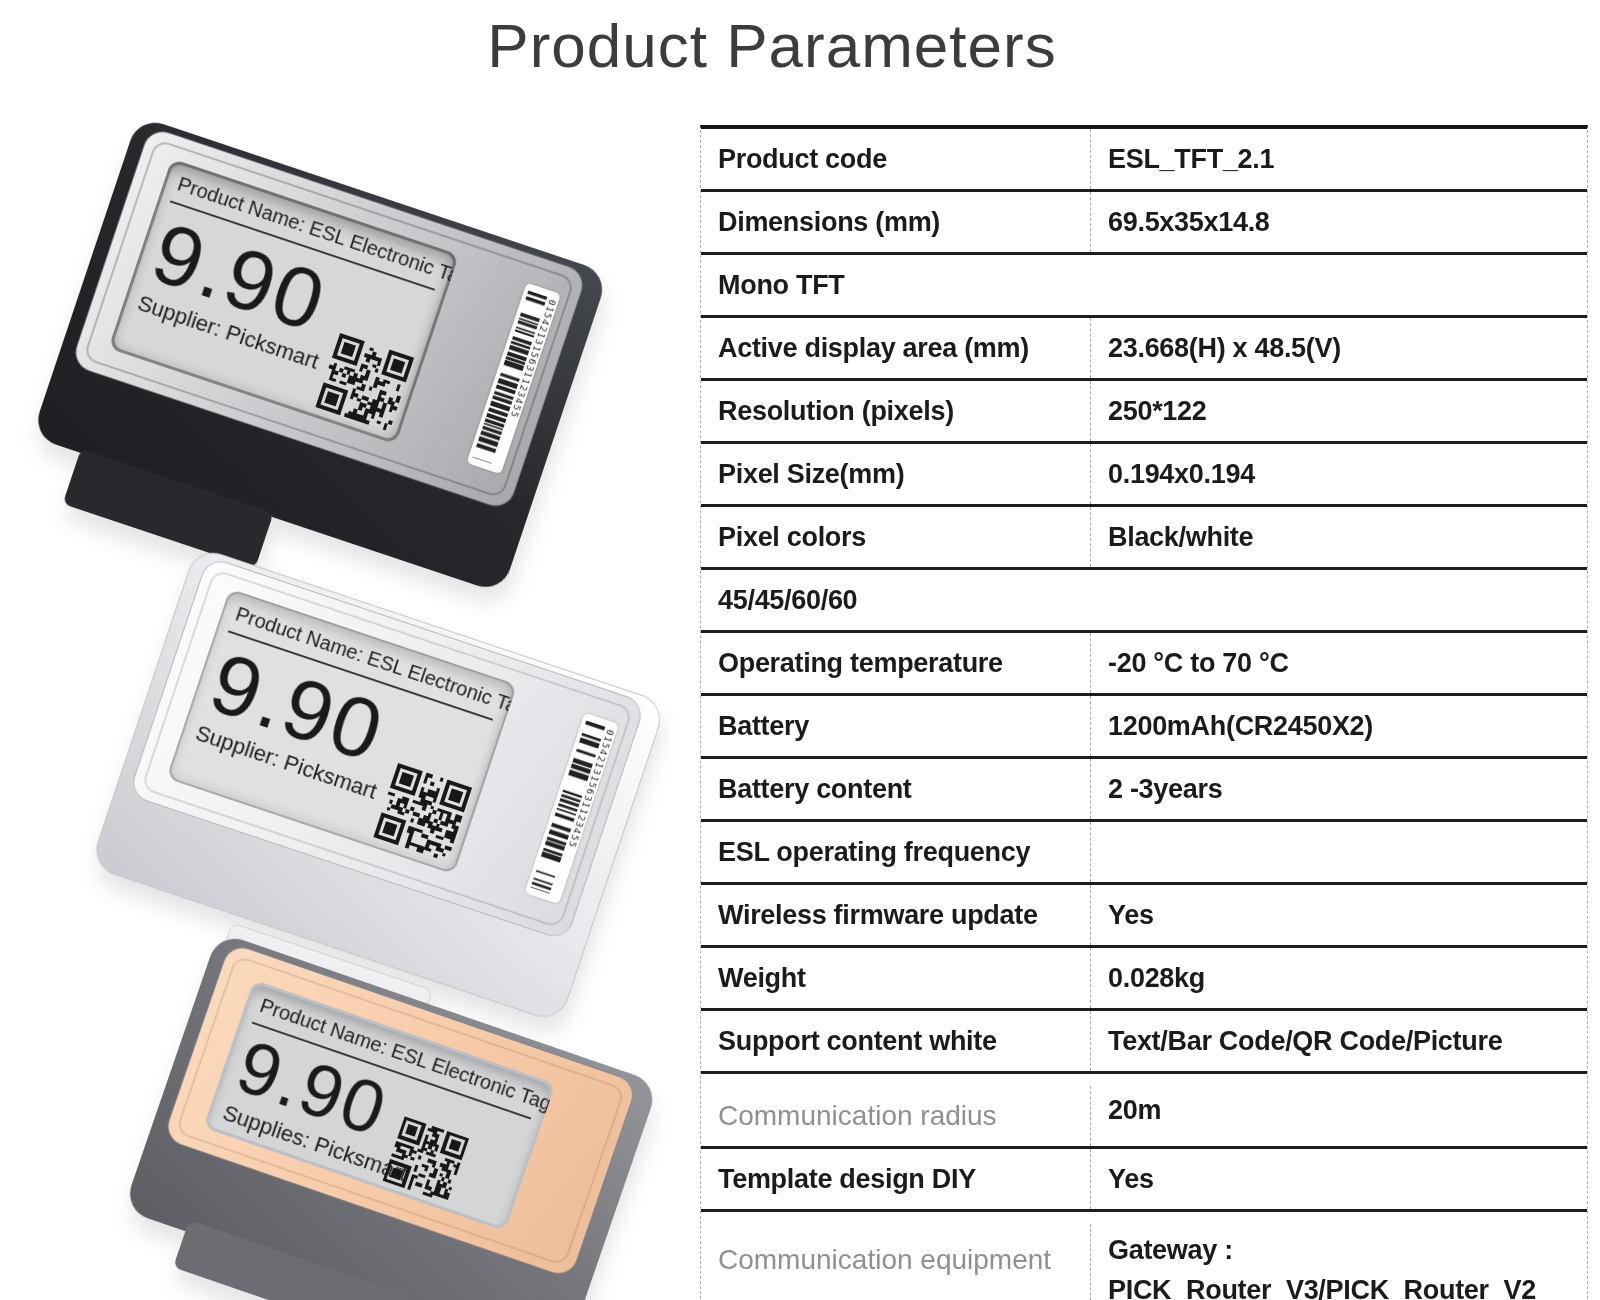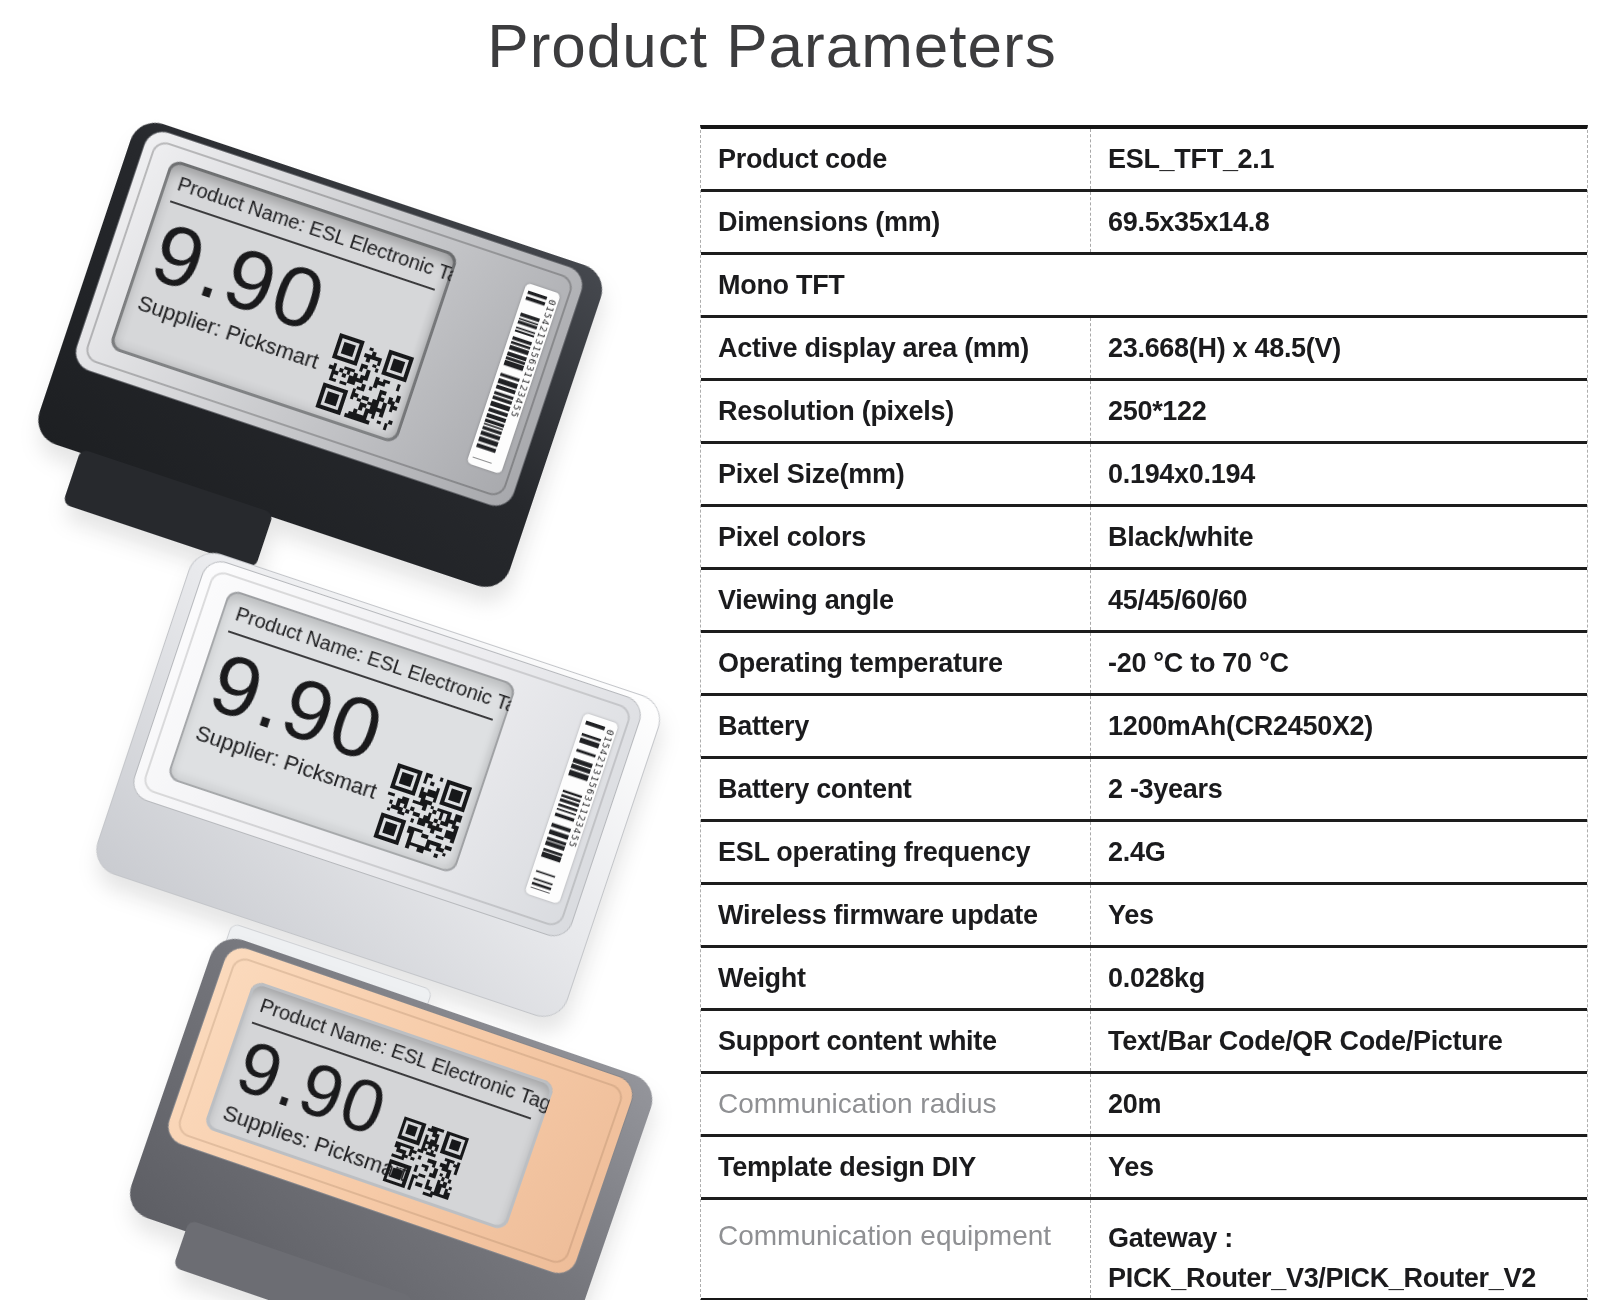--- a/index.html
+++ b/index.html
@@ -26,21 +26,21 @@
     border-bottom:3px solid #1d1d1d;box-sizing:border-box;
   }
   .trow:last-child{border-bottom:none;}
   .tcell{
     display:flex;align-items:center;padding-left:17px;min-height:60px;
     font-size:27px;font-weight:700;color:#1b1b1d;box-sizing:border-box;
     letter-spacing:-0.3px;
   }
   .tcell.label{border-right:1px dashed #a8a8a8;}
   .trow.muted .tcell.label{
-    font-weight:400;color:#8f9093;font-size:28px;letter-spacing:0;
+    font-weight:400;color:#8f9093;font-size:28px;letter-spacing:0;margin-top:12px;
   }
   .trow.tall .tcell{
     align-items:flex-start;flex-direction:column;justify-content:flex-start;
     padding-top:18px;min-height:82px;line-height:40px;
   }
   .trow.tall .tcell.label{padding-top:16px;}
 
   
   .tag{position:absolute;transform-origin:0 0;filter:drop-shadow(6px 14px 10px rgba(0,0,0,0.10));}
   .tag .body{position:absolute;left:-14px;top:-6px;right:-20px;bottom:-80px;border-radius:26px;}
@@ -933,23 +933,20 @@
     <div class="trow">
       <div class="tcell label">
           <span>Pixel colors</span>
         </div>
       <div class="tcell value">
           <span>Black/white</span>
         </div>
     </div>
 
     <div class="trow">
-      <div class="tcell label">
-          <span>Viewing angle</span>
-        </div>
       <div class="tcell value">
           <span>45/45/60/60</span>
         </div>
     </div>
 
     <div class="trow">
       <div class="tcell label">
           <span>Operating temperature</span>
         </div>
       <div class="tcell value">
@@ -971,23 +968,20 @@
           <span>Battery content</span>
         </div>
       <div class="tcell value">
           <span>2 -3years</span>
         </div>
     </div>
 
     <div class="trow">
       <div class="tcell label">
           <span>ESL operating frequency</span>
-        </div>
-      <div class="tcell value">
-          <span>2.4G</span>
         </div>
     </div>
 
     <div class="trow">
       <div class="tcell label">
           <span>Wireless firmware update</span>
         </div>
       <div class="tcell value">
           <span>Yes</span>
         </div>

